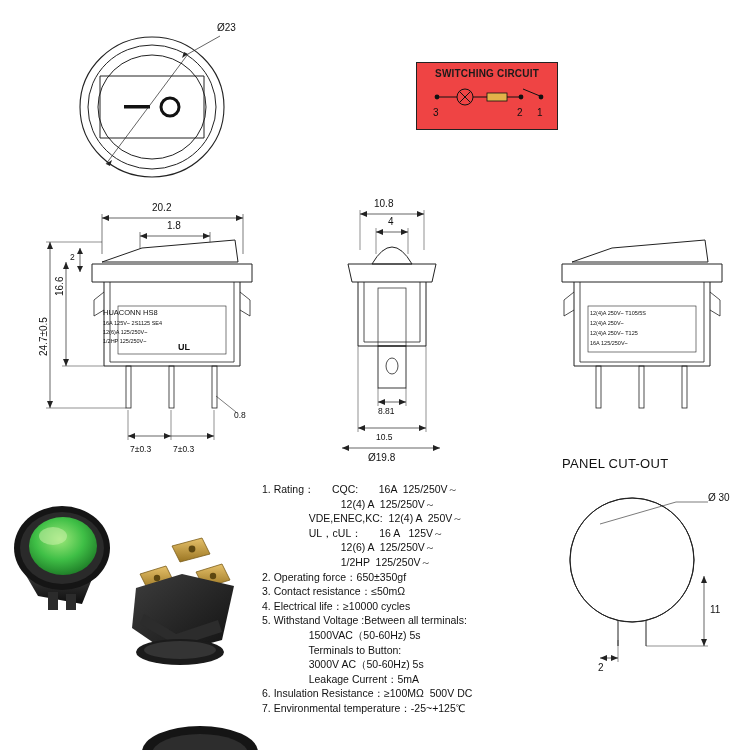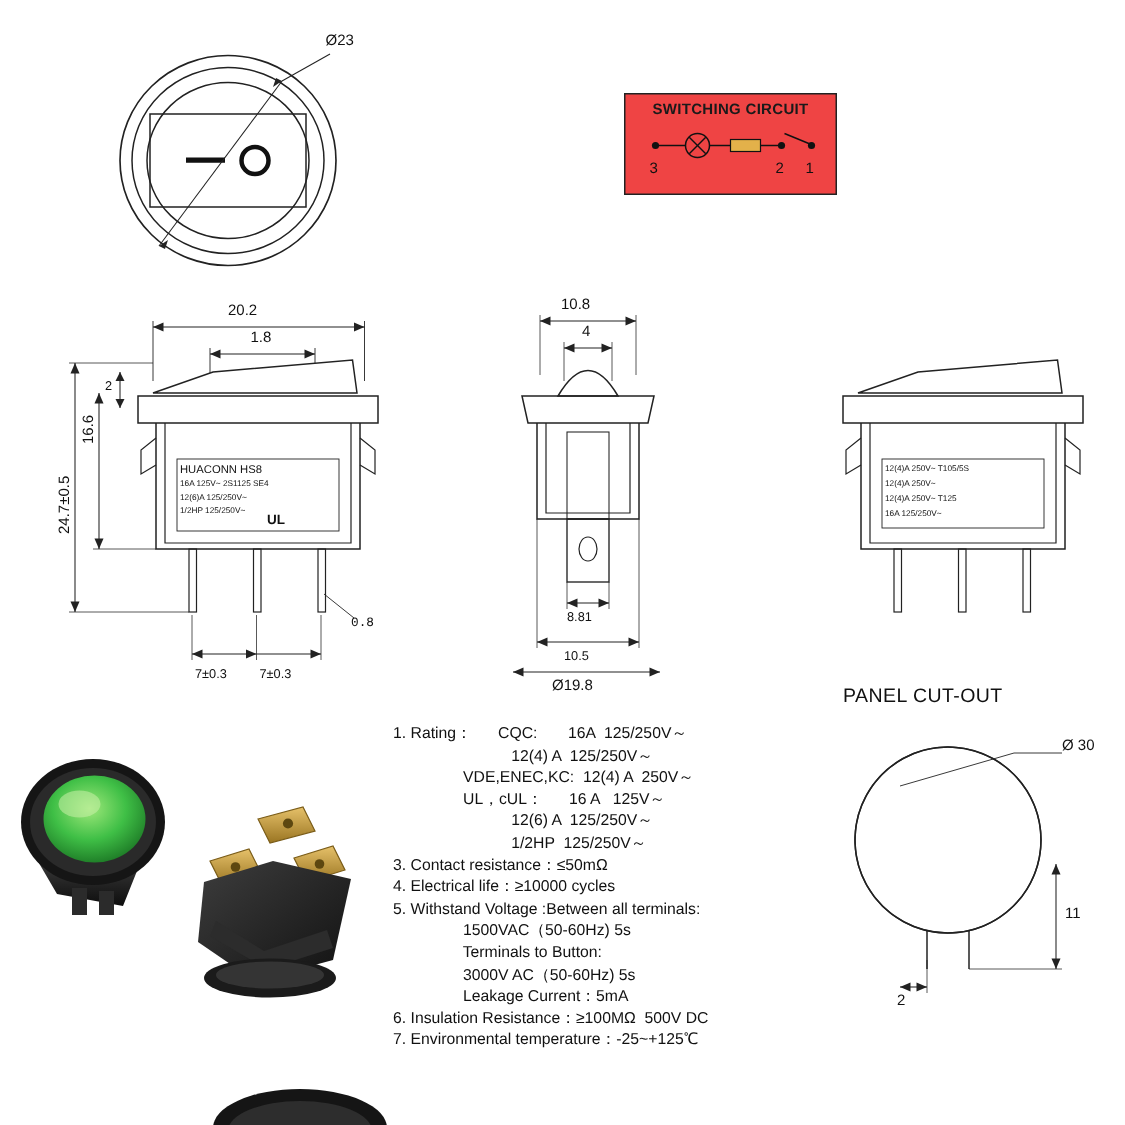--- a/index.html
+++ b/index.html
@@ -138,25 +138,25 @@
     <line x1="98" y1="214" x2="98" y2="244" stroke="#222" stroke-width="0.5"></line>
     <line x1="141" y1="214" x2="141" y2="244" stroke="#222" stroke-width="0.5"></line>
     <line x1="184" y1="214" x2="184" y2="244" stroke="#222" stroke-width="0.5"></line>
   </svg>
 
   <div class="abs lbl" style="left:122px;top:6px;">20.2</div>
   <div class="abs lbl" style="left:137px;top:24px;">1.8</div>
   <div class="abs lbl-sm" style="left:40px;top:56px;">2</div>
   <div class="abs lbl" style="left:24px;top:100px;transform:rotate(-90deg);transform-origin:left top;">16.6</div>
   <div class="abs lbl" style="left:8px;top:160px;transform:rotate(-90deg);transform-origin:left top;">24.7±0.5</div>
-  <div class="abs lbl-sm" style="left:204px;top:214px;font-family:Liberation Mono, monospace;">0.8</div>
+  <div class="abs lbl-sm" style="left:204px;top:214px;">0.8</div>
   <div class="abs lbl-sm" style="left:100px;top:248px;">7±0.3</div>
   <div class="abs lbl-sm" style="left:143px;top:248px;">7±0.3</div>
 
-  <div class="abs" style="left:90px;top:112px;width:104px;line-height:9px;">
+  <div class="abs" style="left:73px;top:112px;width:104px;line-height:9px;">
     <div class="lbl-xs" style="font-size:7.5px;">HUACONN    HS8</div>
     <div class="lbl-xs" style="font-size:5.5px;margin-top:2px;">16A 125V~   2S1125 SE4</div>
     <div class="lbl-xs" style="font-size:5.5px;">12(6)A 125/250V~</div>
     <div class="lbl-xs" style="font-size:5.5px;">1/2HP 125/250V~</div>
   </div>
   <div class="abs" style="left:148px;top:140px;text-align:center;">
     <span class="lbl-xs" style="font-weight:bold;font-size:9px;">UL</span>
   </div>
 </div>
 
@@ -264,20 +264,21 @@
   <div class="abs lbl" style="left:58px;top:206px;">2</div>
 </div>
 
 <div class="abs" id="spec-list">
   <div class="row">1. Rating：      CQC:       16A  125/250V～</div>
   <div class="row">                           12(4) A  125/250V～</div>
   <div class="row">                VDE,ENEC,KC:  12(4) A  250V～</div>
   <div class="row">                UL，cUL：      16 A   125V～</div>
   <div class="row">                           12(6) A  125/250V～</div>
   <div class="row">                           1/2HP  125/250V～</div>
+  <div class="row">2. Operating force：650±350gf</div>
   <div class="row">3. Contact resistance：≤50mΩ</div>
   <div class="row">4. Electrical life：≥10000 cycles</div>
   <div class="row">5. Withstand Voltage :Between all terminals:</div>
   <div class="row">                1500VAC（50-60Hz) 5s</div>
   <div class="row">                Terminals to Button:</div>
   <div class="row">                3000V AC（50-60Hz) 5s</div>
   <div class="row">                Leakage Current：5mA</div>
   <div class="row">6. Insulation Resistance：≥100MΩ  500V DC</div>
   <div class="row">7. Environmental temperature：-25~+125℃</div>
 </div>

